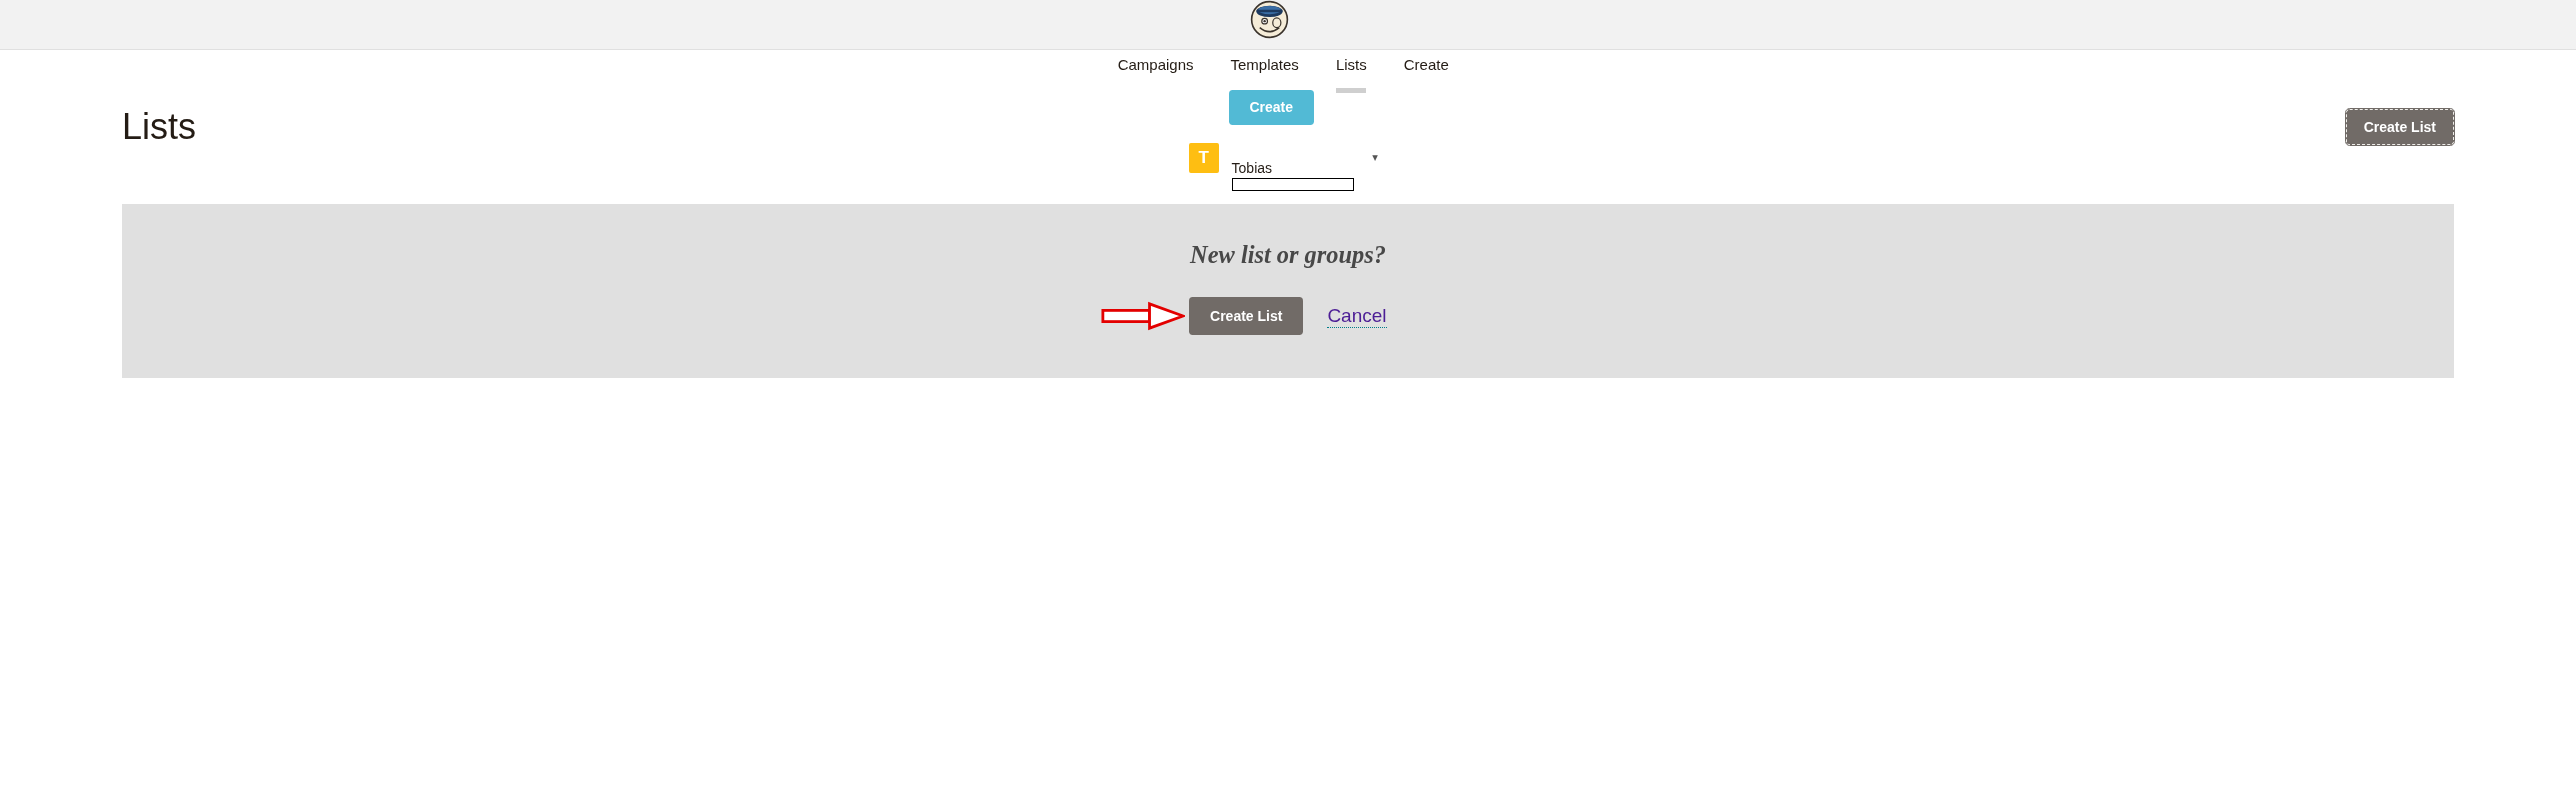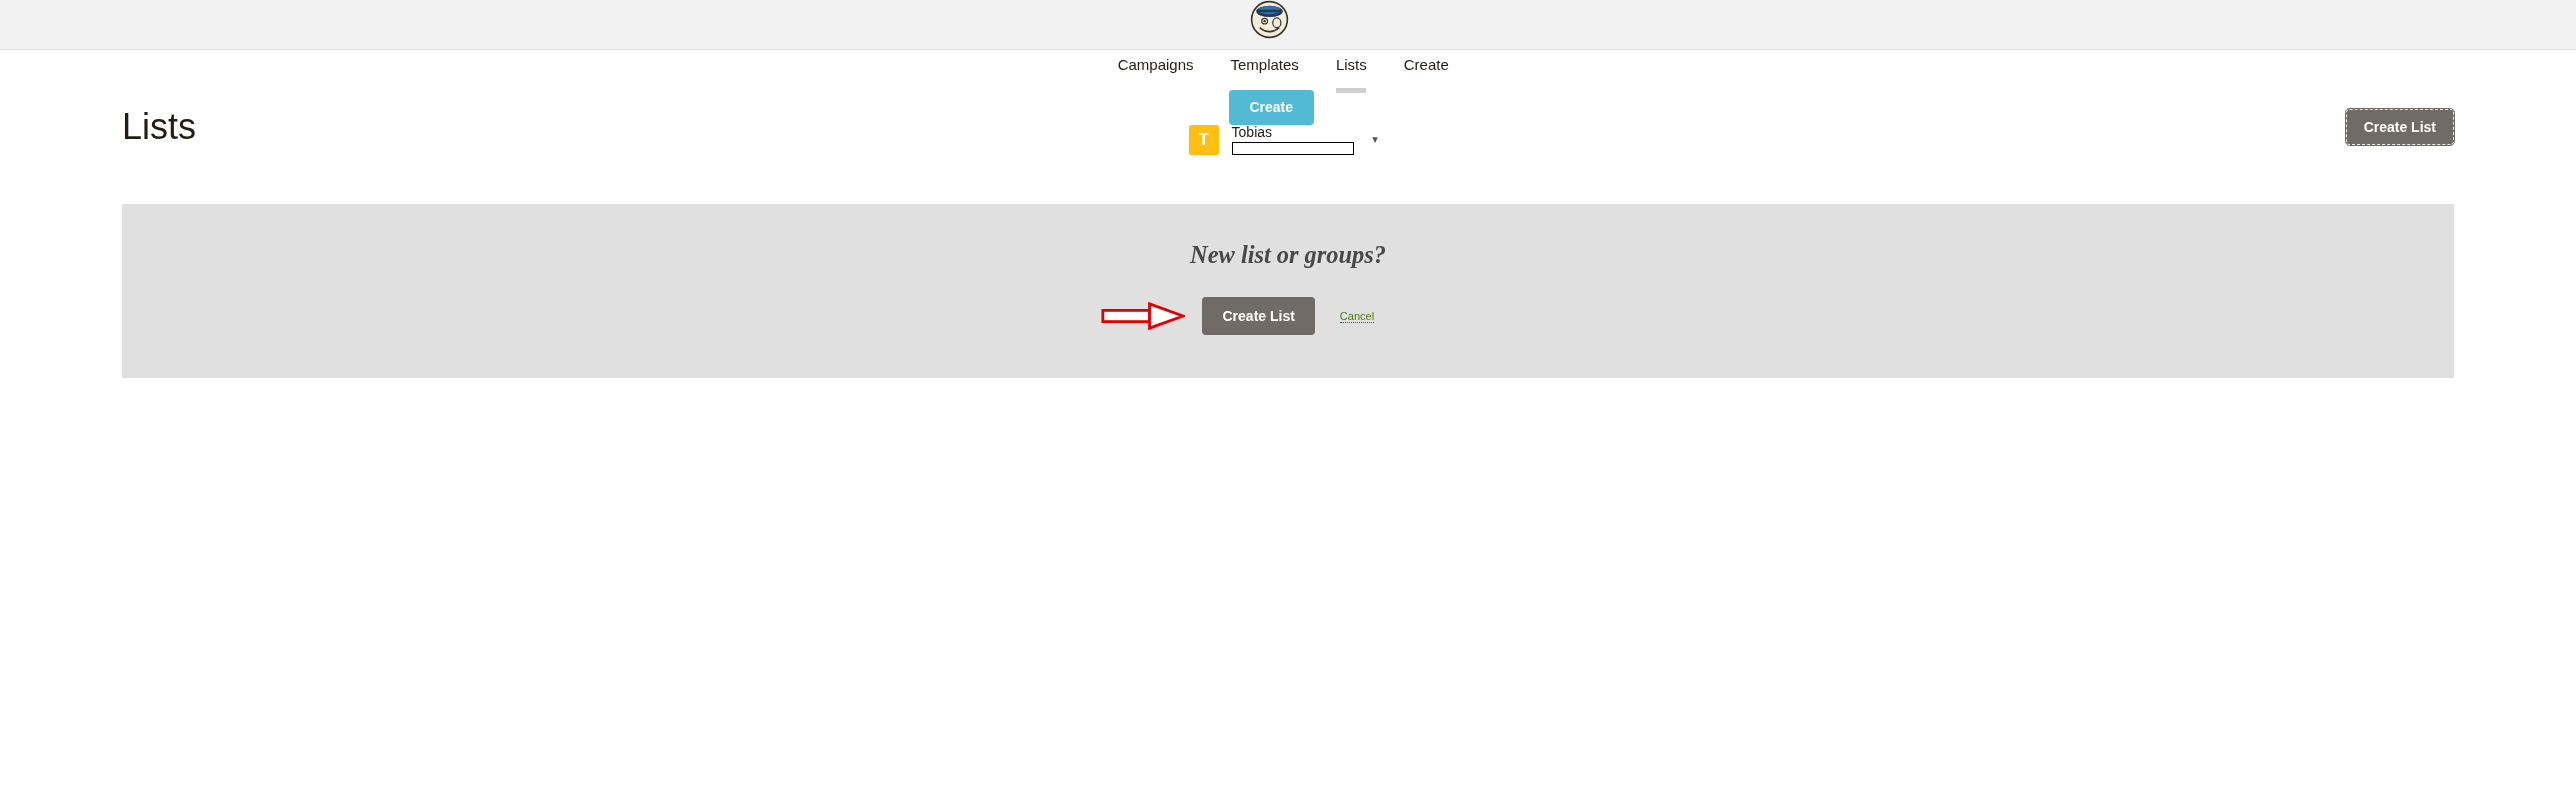--- a/index.html
+++ b/index.html
@@ -75,21 +75,21 @@
     display: flex;
     align-items: center;
     justify-content: center;
     border-radius: 1.9px;
   }
   .account-text {
     display: flex;
     flex-direction: column;
     line-height: 1.1;
   }
-  .acct-name { font-size: 14px; color: #241c15; }
+  .acct-name { font-size: 14px; color: #241c15; margin-top: 36px; }
   .acct-sub {
     width: 122px;
     height: 13px;
     border: 1.9px solid #000;
     margin-top: 1.9px;
   }
   .chevron {
     font-size: 11.2px;
     color: #555;
     margin-left: 5.6px;
@@ -166,22 +166,22 @@
     background: #716b67;
     color: #fff;
     font-weight: bold;
     font-size: 14px;
     padding: 11.2px 20.6px;
     border: none;
     border-radius: 3.7px;
     cursor: pointer;
   }
   .link-cancel {
-    color: #4d7c0f;
-    font-size: 11px;
+    color: #4c1d95;
+    font-size: 19px;
     text-decoration: none;
     border-bottom: 0.9px dotted #007c89;
     cursor: pointer;
   }
 </style>
 </head>
 <body>
 
 <div class="topnav">
   <div class="logo">

